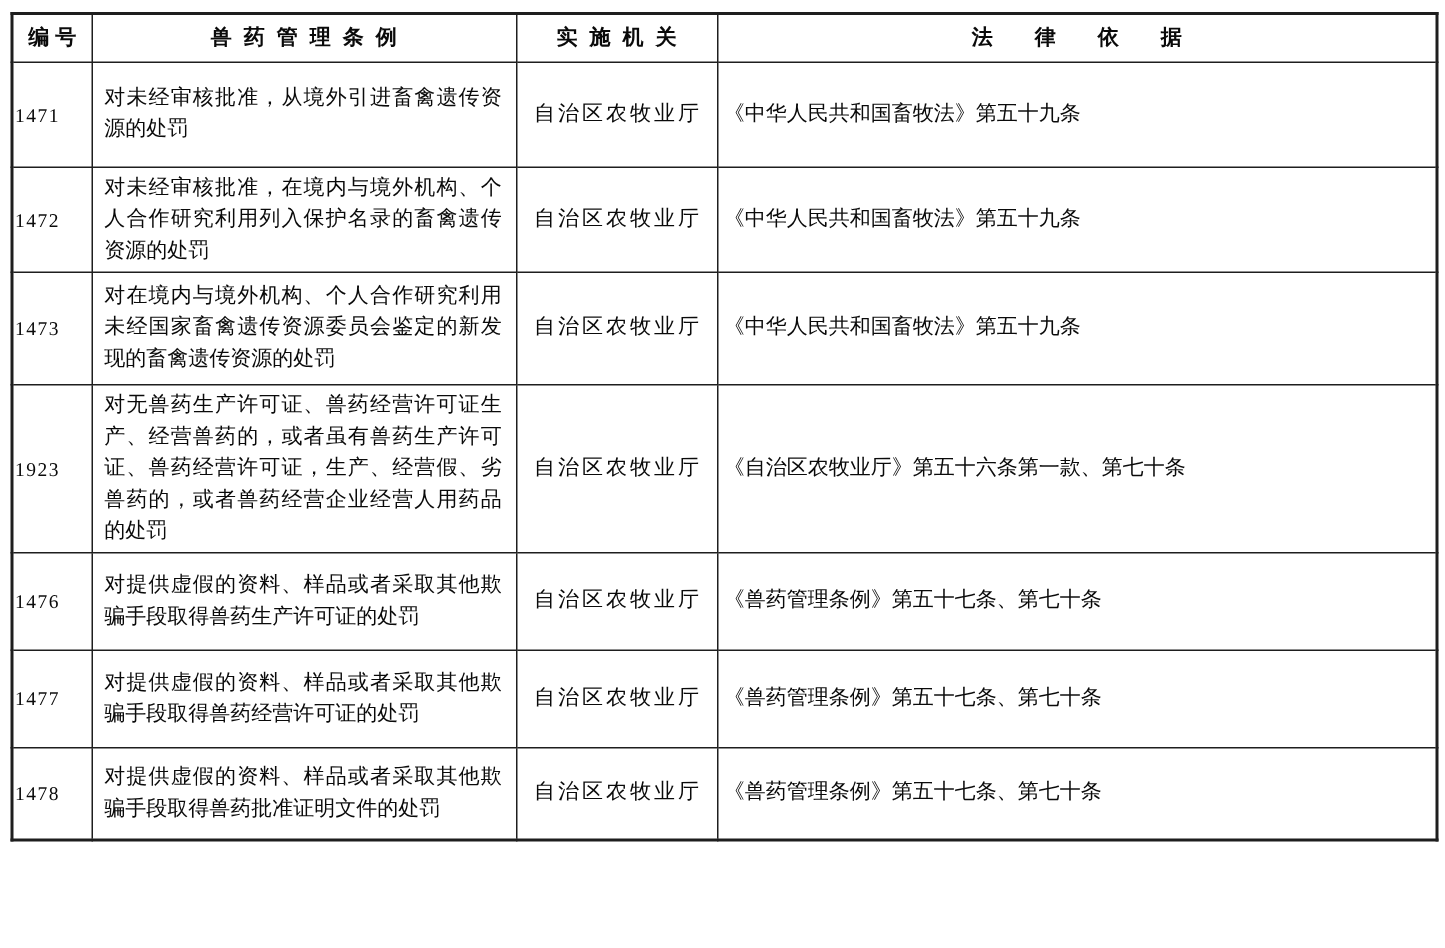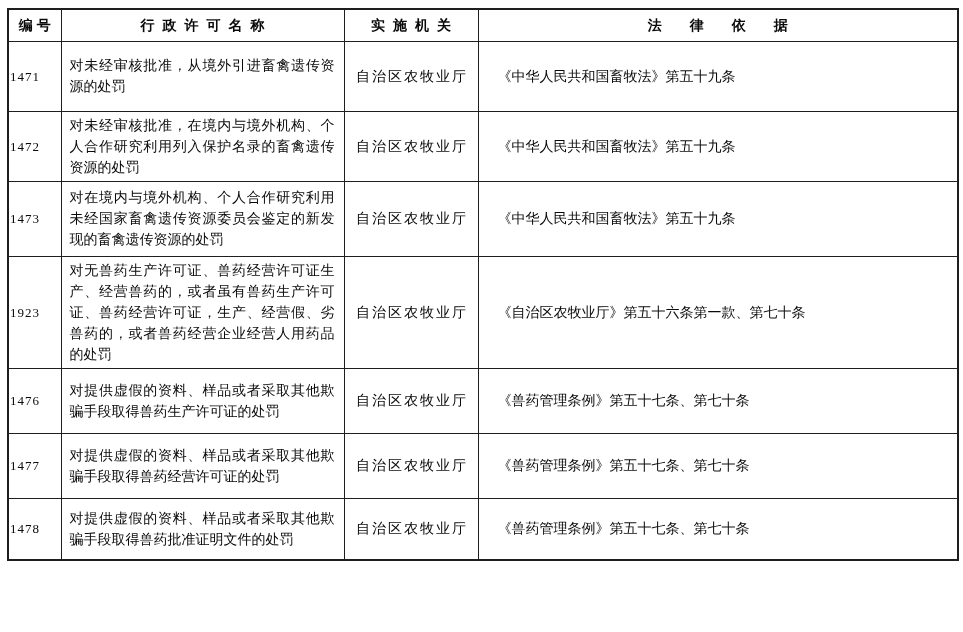--- a/index.html
+++ b/index.html
@@ -52,38 +52,38 @@
     padding: 3px 9px 3px 8px;
     margin-top: 19px;
   }
   td.c-agency {
     text-align: center;
     letter-spacing: 2px;
     text-indent: 2px;
   }
   td.c-legal {
     text-align: left;
-    padding-left: 19px;
+    padding-left: 4px;
     padding-right: 8px;
   }
 </style>
 </head>
 <body>
 
 <table class="doc-table">
   <colgroup>
     <col class="c1">
       <col class="c2">
       <col class="c3">
       <col class="c4">
   </colgroup>
   <thead>
     <tr>
       <th class="th-id">编号</th>
-      <th class="th-name">行政许可名称</th>
+      <th class="th-name">兽药管理条例</th>
       <th class="th-agency">实施机关</th>
       <th class="th-legal">法律依据</th>
     </tr>
   </thead>
   <tbody>
     <tr style="height:70px">
       <td class="c-id">1471</td>
       <td class="c-name">对未经审核批准，从境外引进畜禽遗传资源的处罚</td>
       <td class="c-agency">自治区农牧业厅</td>
       <td class="c-legal">《中华人民共和国畜牧法》第五十九条</td>

